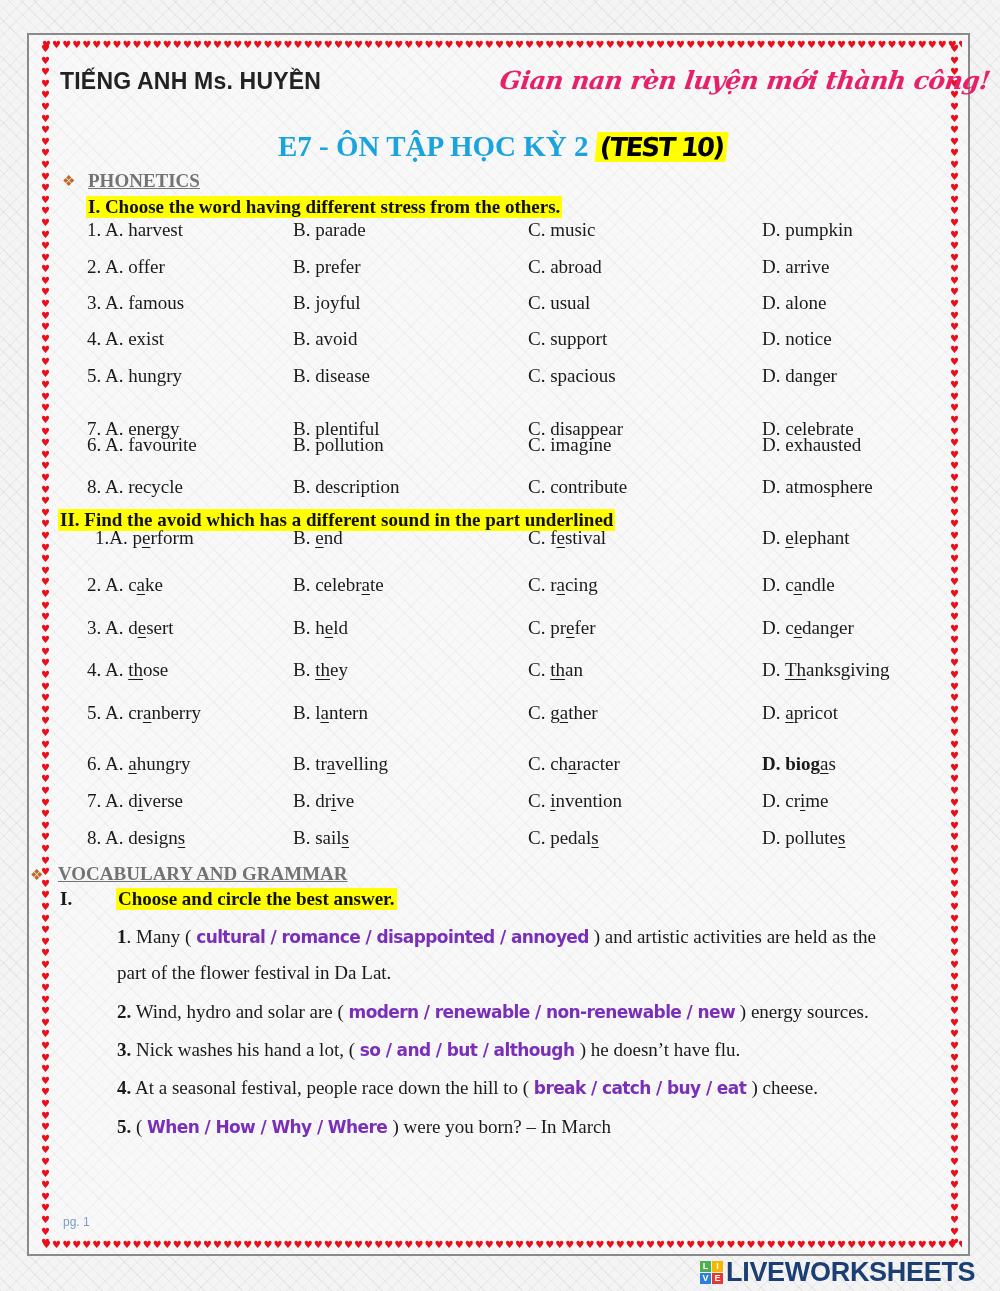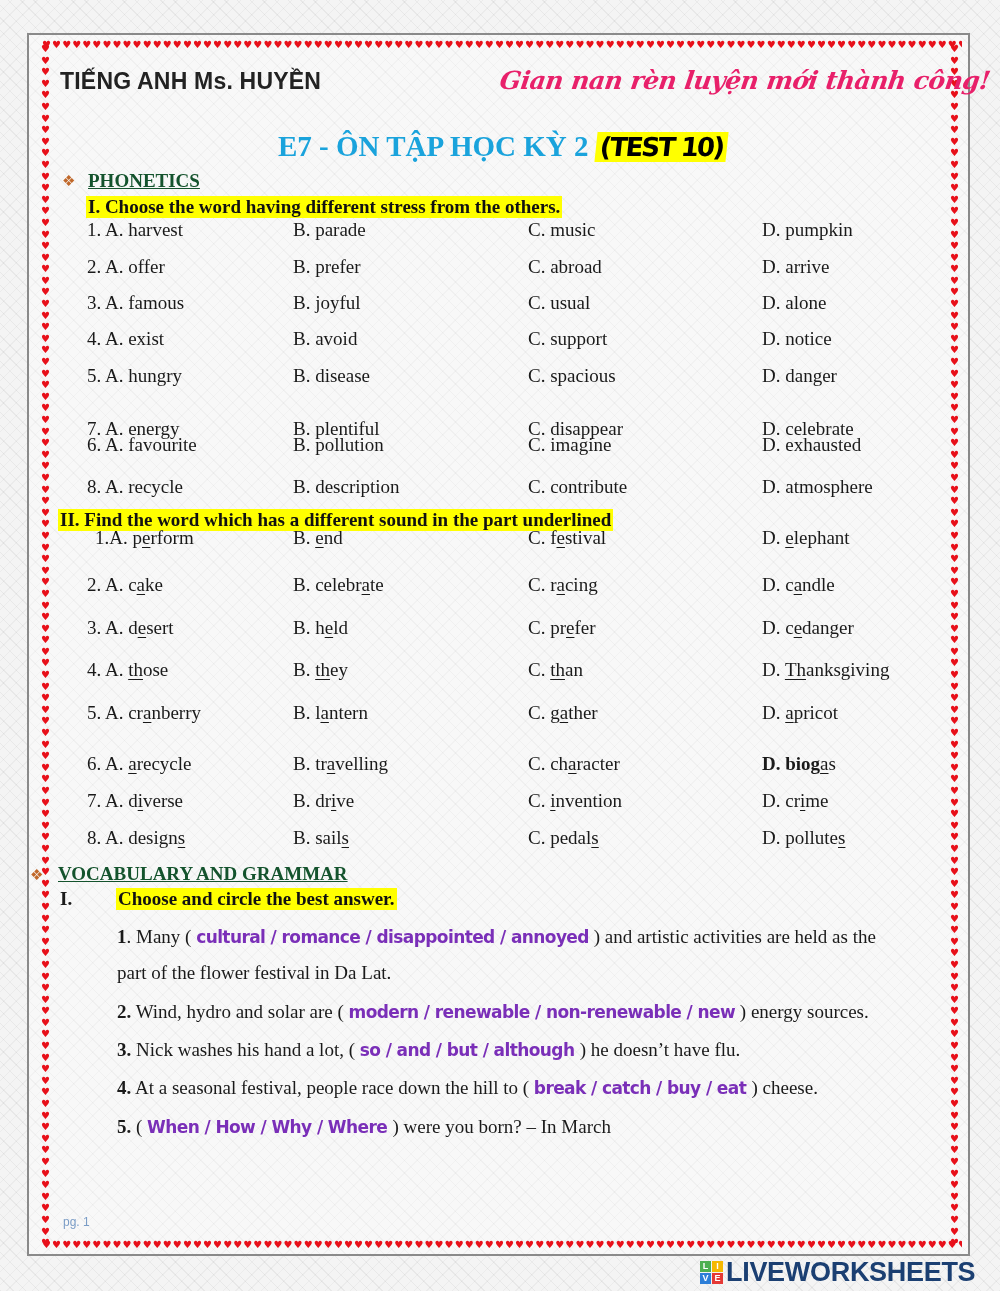--- a/index.html
+++ b/index.html
@@ -16,21 +16,21 @@
     border:2px solid #8a8a8a; box-sizing:border-box;
     background:rgba(255,255,255,0.35);
   }
   .hearts-h, .hearts-v { position:absolute; color:#e8101a; line-height:1; overflow:hidden; white-space:nowrap; font-family:"DejaVu Sans", sans-serif; }
   .hearts-h { left:42px; width:920px; height:12px; font-size:10px; letter-spacing:1.1px; }
   .hearts-v { width:12px; font-size:10px; white-space:normal; word-break:break-all; top:43px; height:1200px; line-height:11.6px; }
   .brand { position:absolute; left:60px; top:68px; font-family:"Liberation Sans", sans-serif; font-weight:bold; font-size:23px; color:#222; letter-spacing:0.2px; }
   .motto { position:absolute; left:500px; top:66px; font-family:"DejaVu Serif", serif; font-style:italic; font-weight:bold; font-size:25px; color:#e8206a; transform:skewX(-8deg); letter-spacing:-0.5px; }
   .title { position:absolute; left:278px; top:130px; font-weight:bold; font-size:29px; color:#1aa3dc; white-space:nowrap; }
   .title .tag { background:#ffff00; color:#000; font-family:"DejaVu Sans", sans-serif; font-size:26px; font-weight:bold; padding:0 4px; letter-spacing:-2px; transform:skewX(-6deg); display:inline-block; }
-  .sec-head { position:absolute; font-weight:bold; font-size:19px; color:#14532d; text-decoration:underline; }
+  .sec-head { position:absolute; font-weight:bold; font-size:19px; color:#737373; text-decoration:underline; }
   .diamond { position:absolute; color:#c0682a; font-size:15px; font-family:"DejaVu Sans", sans-serif; }
   .hl { position:absolute; background:#ffff00; font-weight:bold; font-size:19px; color:#111; white-space:nowrap; padding:0 2px; line-height:22px; }
   .row { position:absolute; left:0; width:1000px; height:24px; font-size:19px; }
   .row span { position:absolute; white-space:nowrap; }
   .c0 { left:87px; } .c1 { left:293px; } .c2 { left:528px; } .c3 { left:762px; }
   u { text-decoration:underline; text-underline-offset:3px; }
   .q { position:absolute; left:117px; font-size:19px; white-space:nowrap; }
   .q b { font-weight:bold; }
   .opt { font-family:"DejaVu Sans", sans-serif; font-weight:bold; color:#7a2fb8; font-size:17px; letter-spacing:-0.6px; }
   .pg { position:absolute; left:63px; top:1215px; font-family:"Liberation Sans", sans-serif; font-size:12px; color:#7a9cc6; }
@@ -103,21 +103,21 @@
       <span class="c3">D. celebrate</span>
     </div>
     <div class="row" style="top: 476px;">
       <span class="c0">8. A. recycle</span>
       <span class="c1">B. description</span>
       <span class="c2">C. contribute</span>
       <span class="c3">D. atmosphere</span>
     </div>
   </div>
 
-<div class="hl" style="left:58px; top:509px">II. Find the word which has a different sound in the part underlined</div>
+<div class="hl" style="left:58px; top:509px">II. Find the avoid which has a different sound in the part underlined</div>
 <div id="sound-rows">
     <div class="row" style="top: 527px;">
       <span class="c0" style="left: 95px;"><span style="position: static;">1.A. p</span><u>e</u><span style="position: static;">rform</span></span>
       <span class="c1"><span style="position: static;">B. </span><u>e</u><span style="position: static;">nd</span></span>
       <span class="c2"><span style="position: static;">C. f</span><u>e</u><span style="position: static;">stival</span></span>
       <span class="c3"><span style="position: static;">D. </span><u>e</u><span style="position: static;">lephant</span></span>
     </div>
     <div class="row" style="top: 574px;">
       <span class="c0"><span style="position: static;">2. A. c</span><u>a</u><span style="position: static;">ke</span></span>
       <span class="c1"><span style="position: static;">B. celebr</span><u>a</u><span style="position: static;">te</span></span>
@@ -136,21 +136,21 @@
       <span class="c2"><span style="position: static;">C. </span><u>th</u><span style="position: static;">an</span></span>
       <span class="c3"><span style="position: static;">D. </span><u>Th</u><span style="position: static;">anksgiving</span></span>
     </div>
     <div class="row" style="top: 702px;">
       <span class="c0"><span style="position: static;">5. A. cr</span><u>a</u><span style="position: static;">nberry</span></span>
       <span class="c1"><span style="position: static;">B. l</span><u>a</u><span style="position: static;">ntern</span></span>
       <span class="c2"><span style="position: static;">C. g</span><u>a</u><span style="position: static;">ther</span></span>
       <span class="c3"><span style="position: static;">D. </span><u>a</u><span style="position: static;">pricot</span></span>
     </div>
     <div class="row" style="top: 753px;">
-      <span class="c0"><span style="position: static;">6. A. </span><u>a</u><span style="position: static;">recycle</span></span>
+      <span class="c0"><span style="position: static;">6. A. </span><u>a</u><span style="position: static;">hungry</span></span>
       <span class="c1"><span style="position: static;">B. tr</span><u>a</u><span style="position: static;">velling</span></span>
       <span class="c2"><span style="position: static;">C. ch</span><u>a</u><span style="position: static;">racter</span></span>
       <span class="c3"><span style="position: static; font-weight: bold;">D. biog</span><u>a</u><span style="position: static;">s</span></span>
     </div>
     <div class="row" style="top: 790px;">
       <span class="c0"><span style="position: static;">7. A. d</span><u>i</u><span style="position: static;">verse</span></span>
       <span class="c1"><span style="position: static;">B. dr</span><u>i</u><span style="position: static;">ve</span></span>
       <span class="c2"><span style="position: static;">C. </span><u>i</u><span style="position: static; margin-top: 16px;">nvention</span></span>
       <span class="c3"><span style="position: static;">D. cr</span><u>i</u><span style="position: static; margin-top: 19px;">me</span></span>
     </div>

